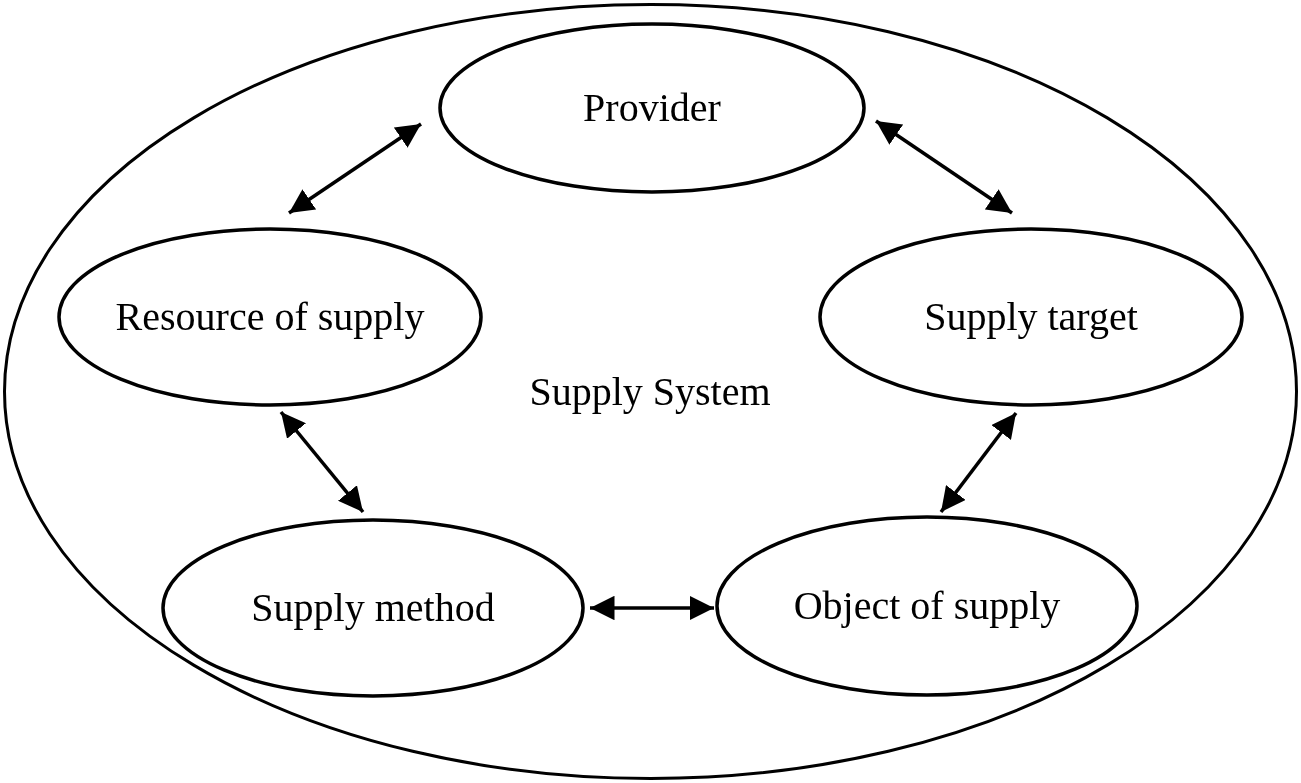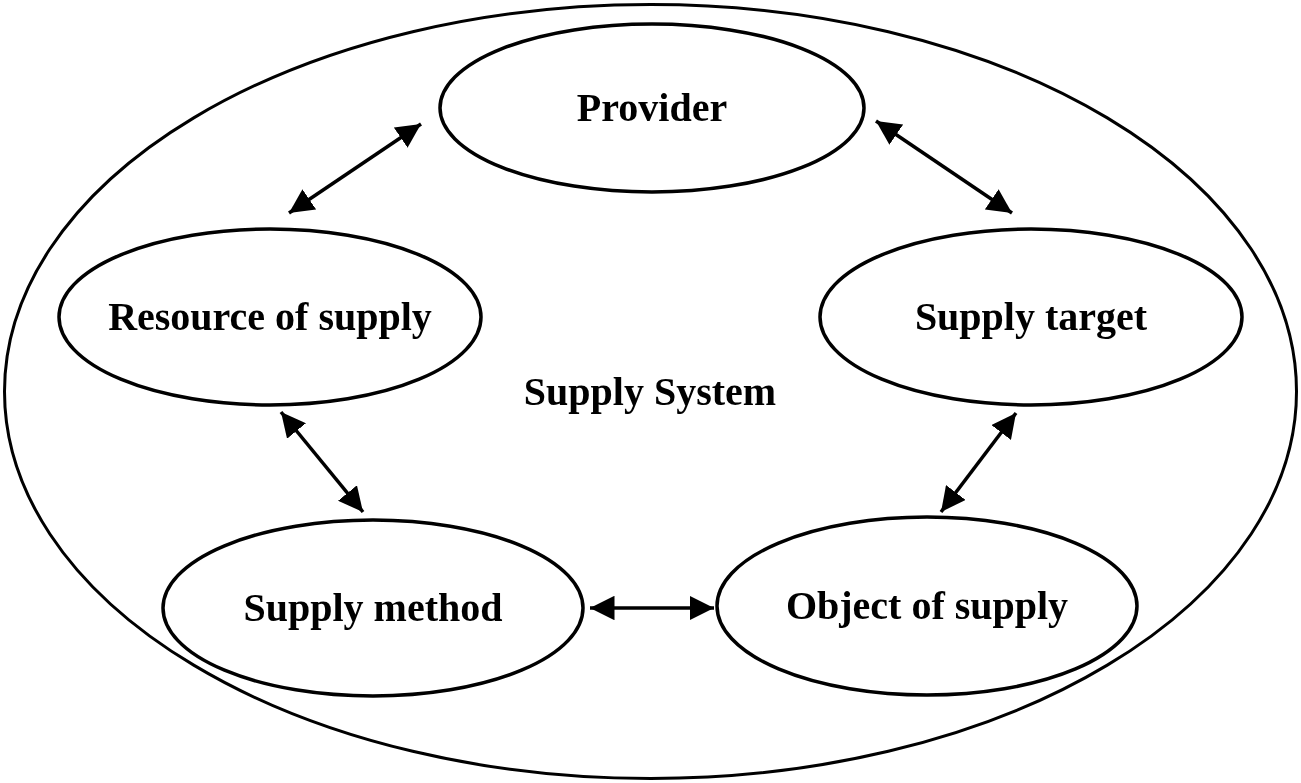--- a/index.html
+++ b/index.html
@@ -7,21 +7,20 @@
     padding: 0;
     background: #ffffff;
     width: 1301px;
     height: 783px;
     overflow: hidden;
   }
   .diagram-wrap {
     width: 1301px;
     height: 783px;
     position: relative;
-    font-weight: bold;
   }
   svg {
     display: block;
   }
   .shape {
     fill: #ffffff;
     stroke: #000000;
     stroke-width: 3.5;
   }
   .outer-shape {

